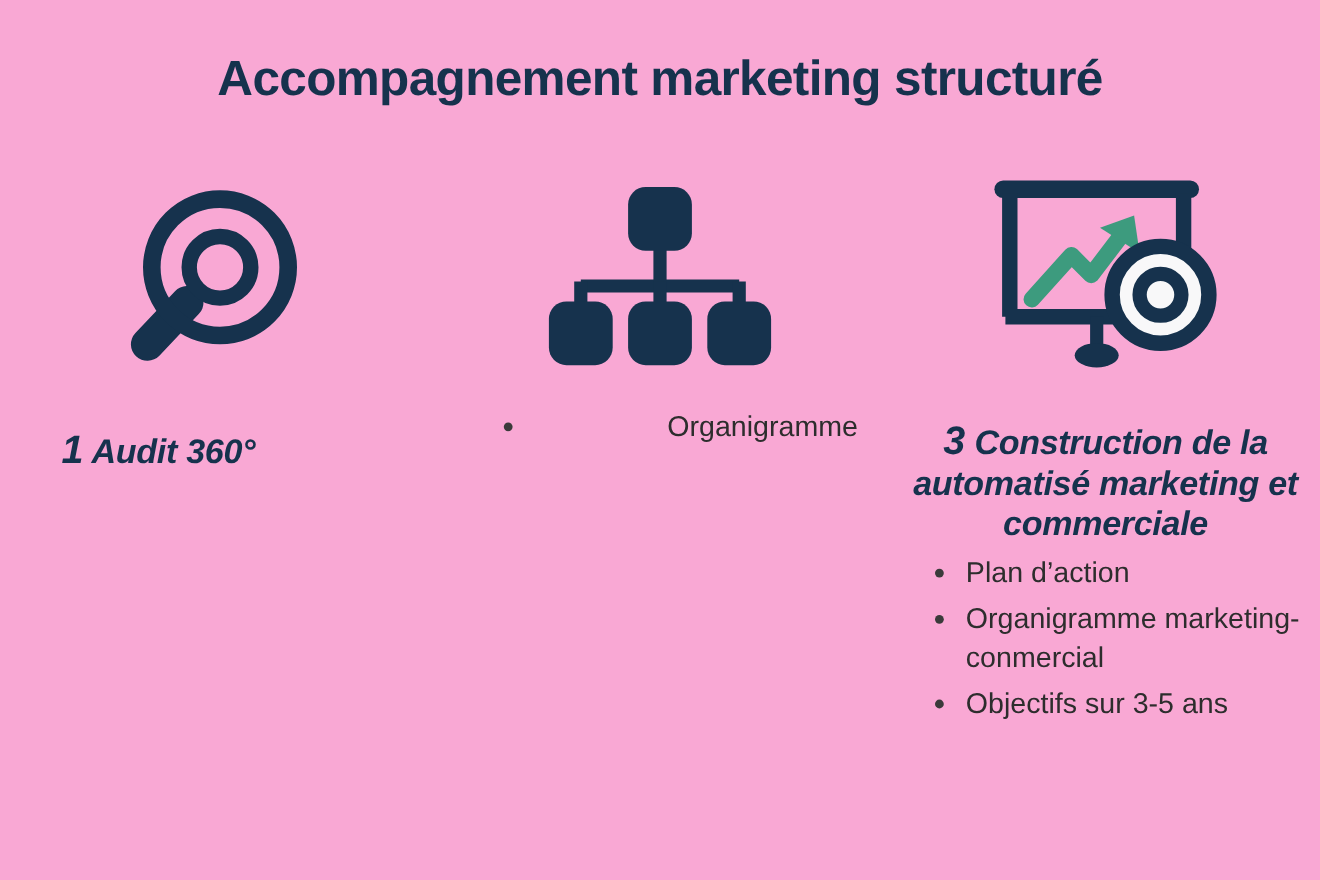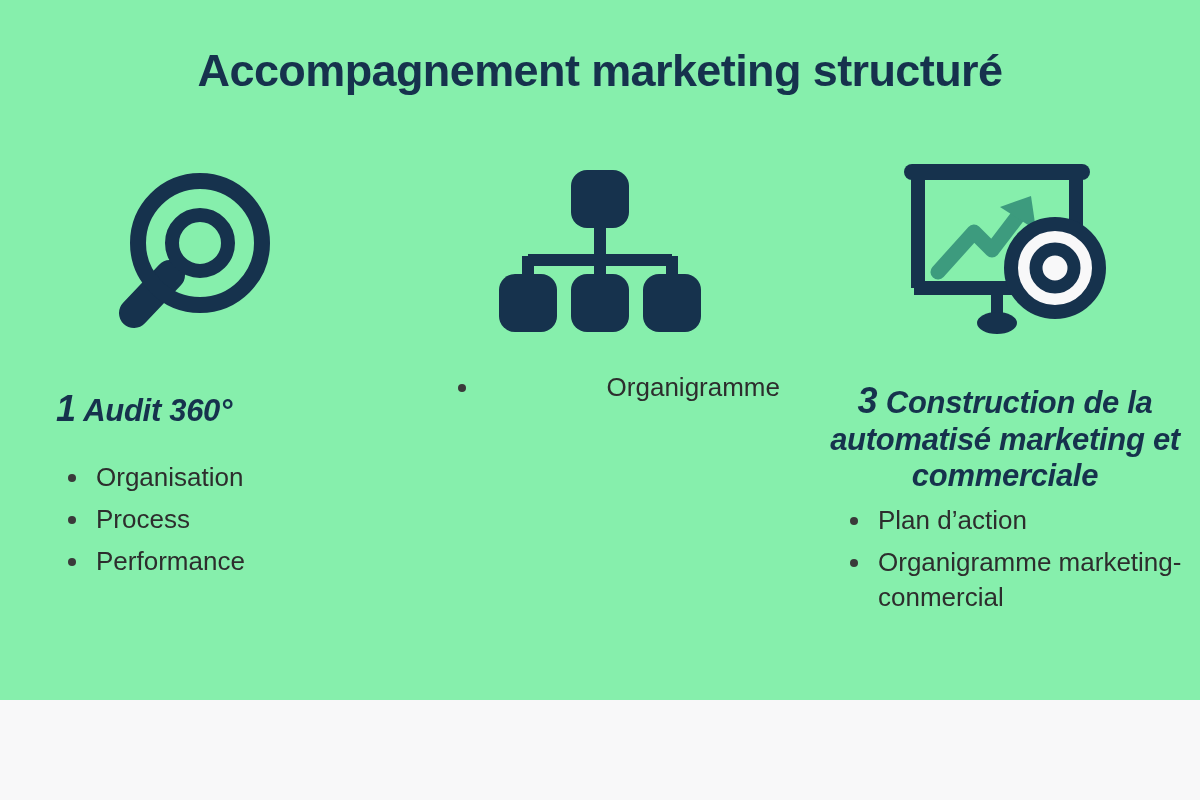--- a/index.html
+++ b/index.html
@@ -10,22 +10,22 @@
     width: 1200px;
     height: 800px;
     background: #f8f8f9;
     font-family: "Liberation Sans", sans-serif;
     color: #16324d;
     overflow: hidden;
   }
   .page {
     position: relative;
     width: 1200px;
-    height: 700px;
-    background: #86efac;
+    height: 800px;
+    background: #f9a8d4;
   }
   
   .title {
     position: absolute;
     top: 46px;
     left: 0;
     width: 1200px;
     text-align: center;
     font-size: 45px;
     font-weight: bold;
@@ -122,25 +122,20 @@
 
           <circle cx="92" cy="80" r="28" fill="none" stroke="#16324d" stroke-width="14"></circle>
         </svg>
       </div>
 
       <div class="heading">
         <span class="num">1</span>
         <span>Audit 360°</span>
       </div>
 
-      <ul class="bullets">
-        <li>Organisation</li>
-        <li>Process</li>
-        <li>Performance</li>
-      </ul>
     </div>
 
     <div class="col col-2">
       <div class="icon-wrap">
         <svg width="210" height="165" viewBox="0 0 210 165" aria-hidden="true">
 
           <line x1="105" y1="55" x2="105" y2="92" stroke="#16324d" stroke-width="12"></line>
           <line x1="33" y1="92" x2="177" y2="92" stroke="#16324d" stroke-width="12"></line>
           <line x1="33" y1="88" x2="33" y2="112" stroke="#16324d" stroke-width="12"></line>
           <line x1="105" y1="88" x2="105" y2="112" stroke="#16324d" stroke-width="12"></line>
@@ -183,17 +178,18 @@
       </div>
 
       <div class="heading">
         <span class="num">3</span>
         <span>Construction de la automatisé marketing et commerciale</span>
       </div>
 
       <ul class="bullets">
         <li>Plan d’action</li>
         <li>Organigramme marketing-conmercial</li>
+        <li>Objectifs sur 3-5 ans</li>
       </ul>
     </div>
 
   </div>
 </div>
 
 </body></html>

